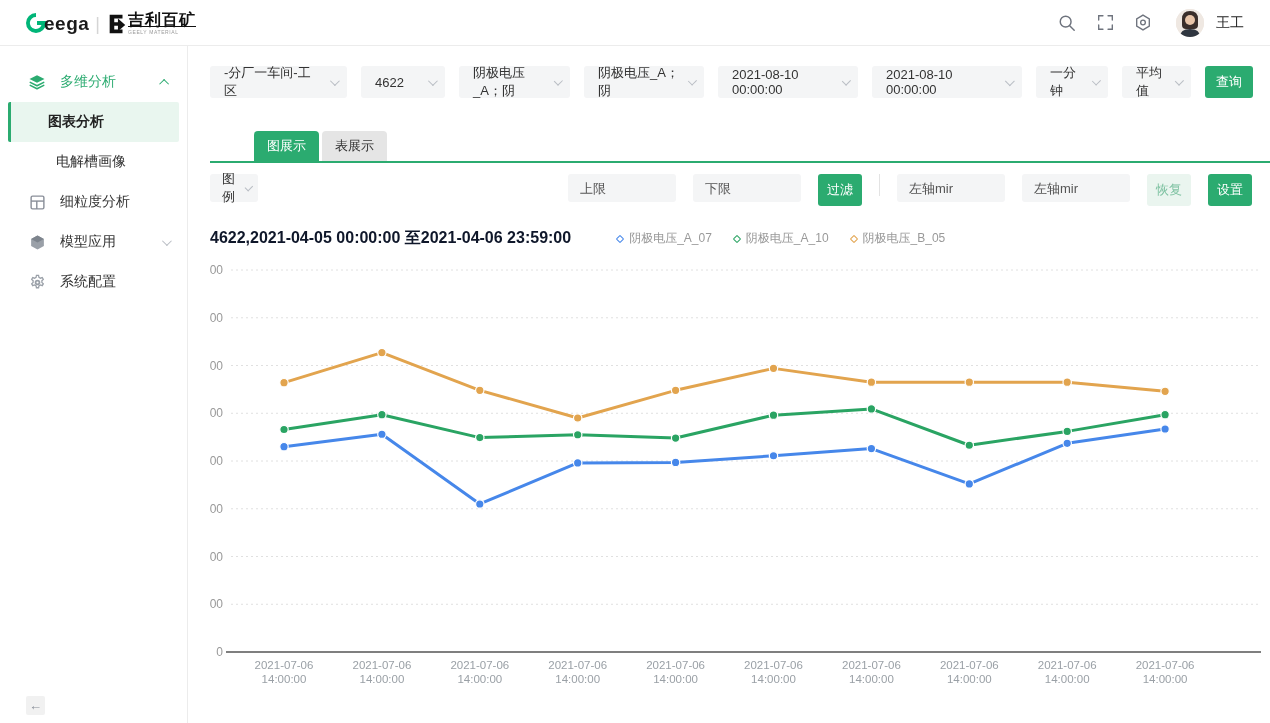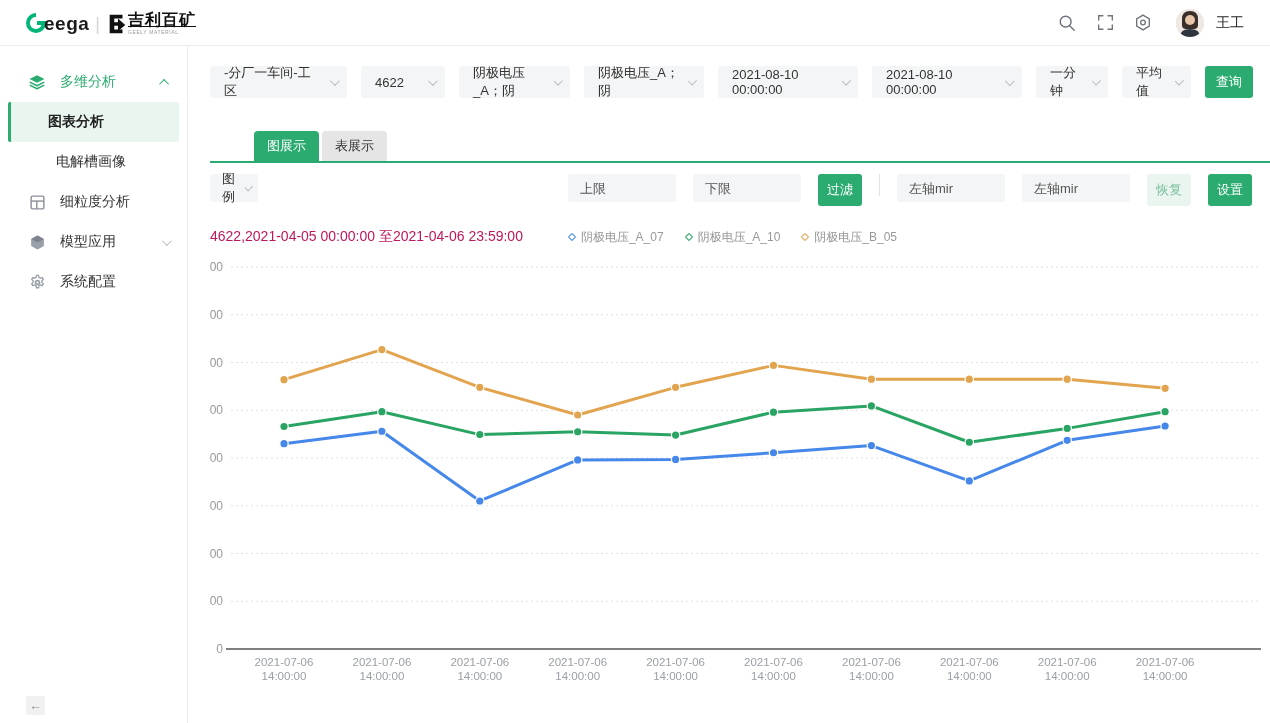--- a/index.html
+++ b/index.html
@@ -55,21 +55,21 @@
   .toolbar { margin-top:11px; display:flex; gap:17px; }
   .tb-input { height:28px; width:108px; background:#f4f5f6; border:none; border-radius:3px;
     padding:0 12px; font-size:13px; color:#333; font-family:inherit; }
   .tb-input::placeholder { color:#555; opacity:1; }
   .btn.small { height:32px; padding:0 9px; }
   .btn.ghost { background:#eaf5ef; color:#7fc2a2; }
   .dd.small { height:28px; padding:0 8px 0 12px; }
   .v-div { width:1px; height:22px; background:#e3e3e3; }
 
   .title-row { margin-top:22px; display:flex; align-items:center; }
-  .chart-title { font-size:14px; font-weight:normal; color:#be185d; }
+  .chart-title { font-size:16px; font-weight:bold; color:#0f172a; }
   .legend { display:flex; align-items:center; gap:22px; margin-left:46px; }
   .legend-item { display:flex; align-items:center; gap:6px; cursor:pointer; }
   .diamond { width:6px; height:6px; transform:rotate(45deg); border:1.5px solid; border-radius:1px; background:#fff; }
   .legend-label { font-size:12px; color:#999; }
 
   .chart-wrap { margin-top:6px; }
   svg text { font-family:"Liberation Sans","DejaVu Sans",sans-serif; }
 </style>
 </head>
 <body>

